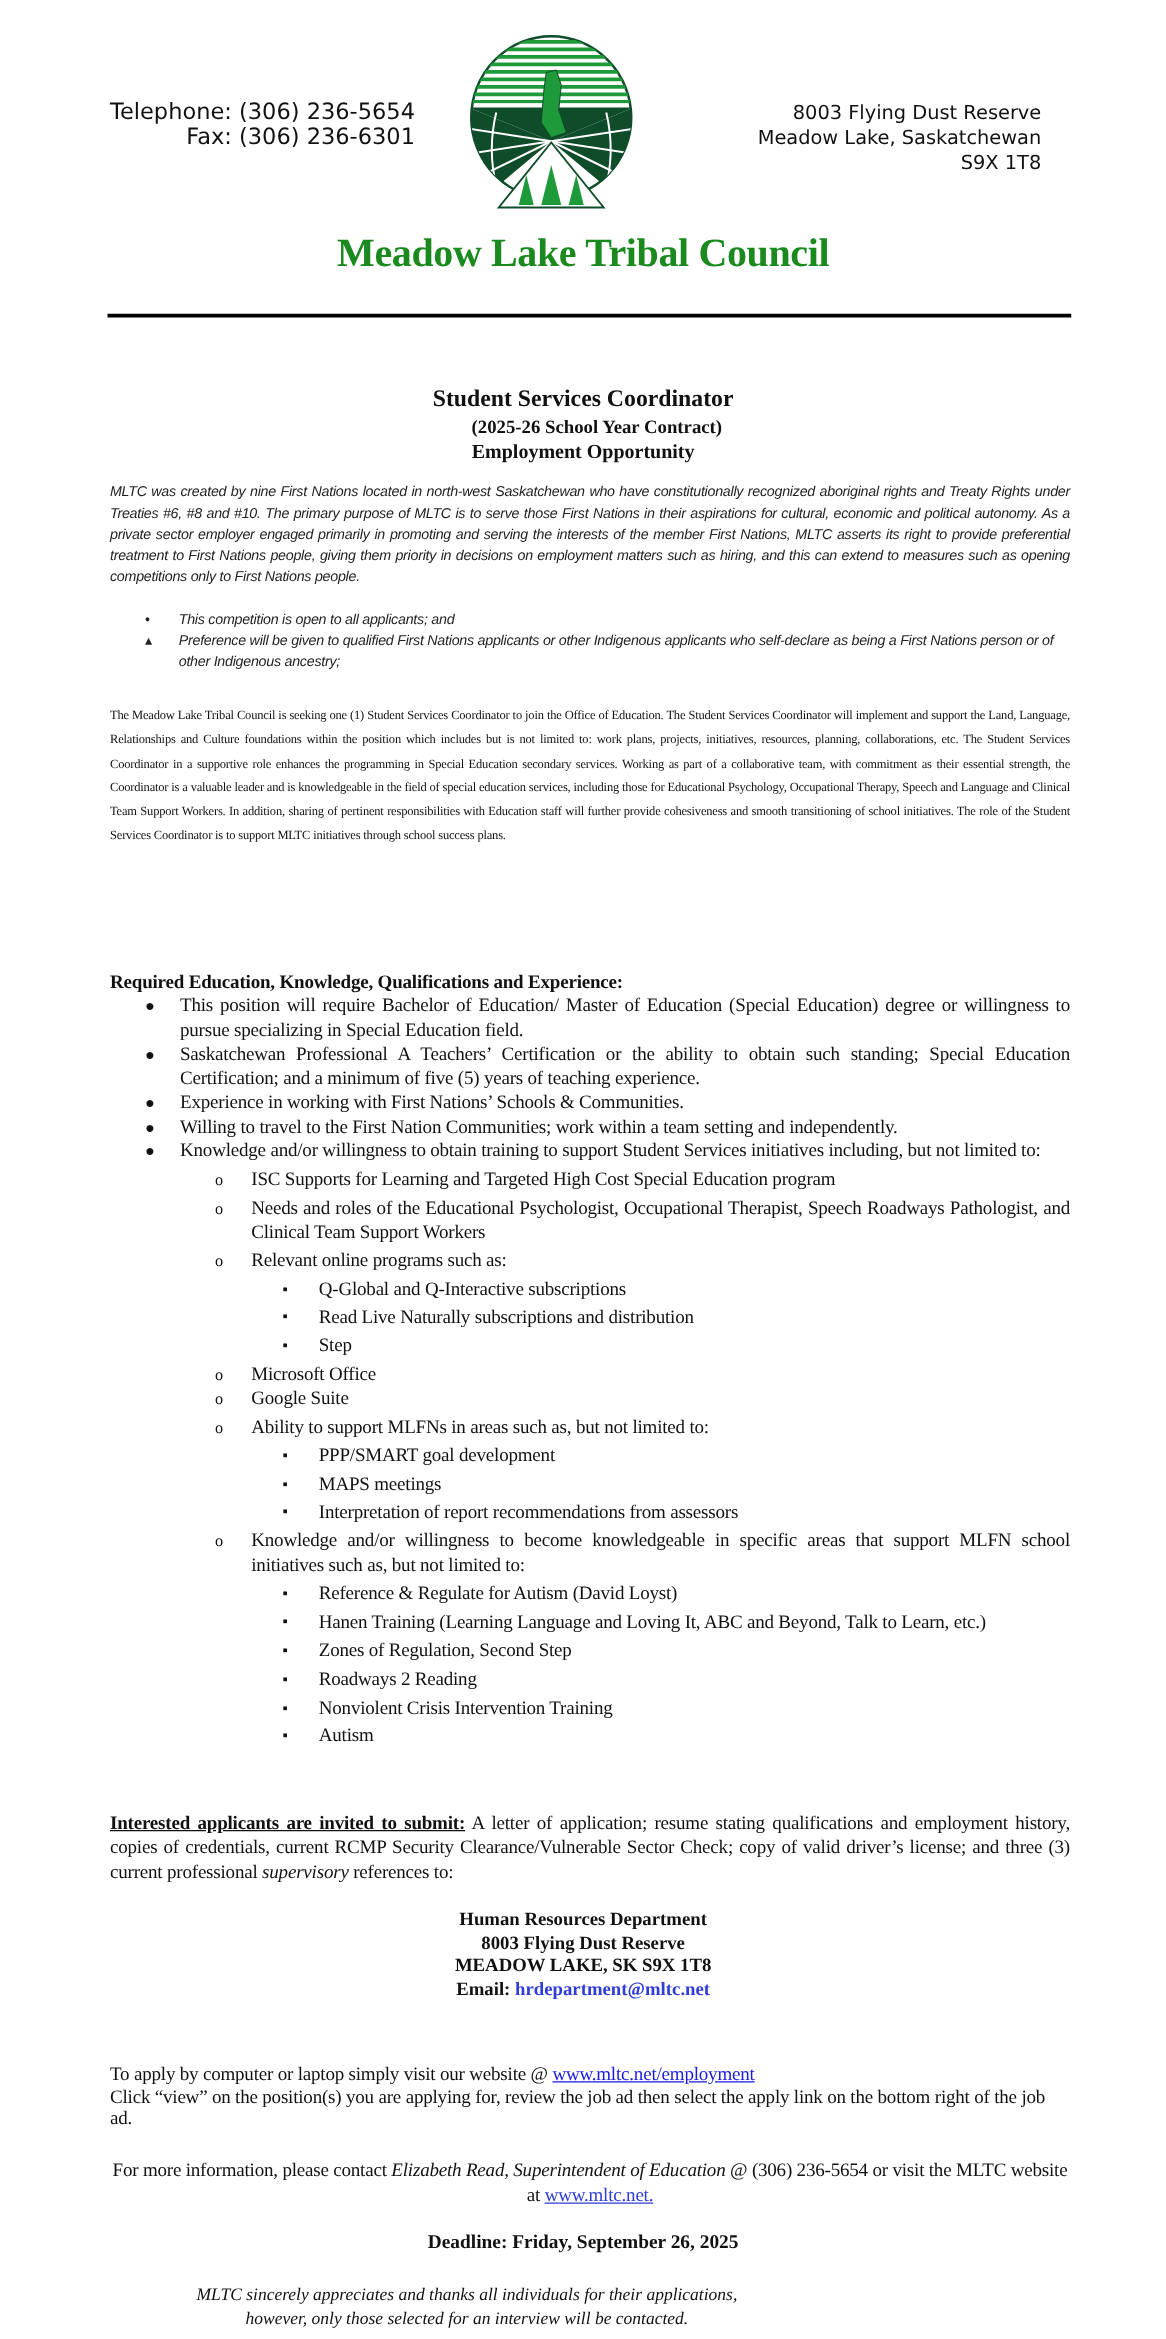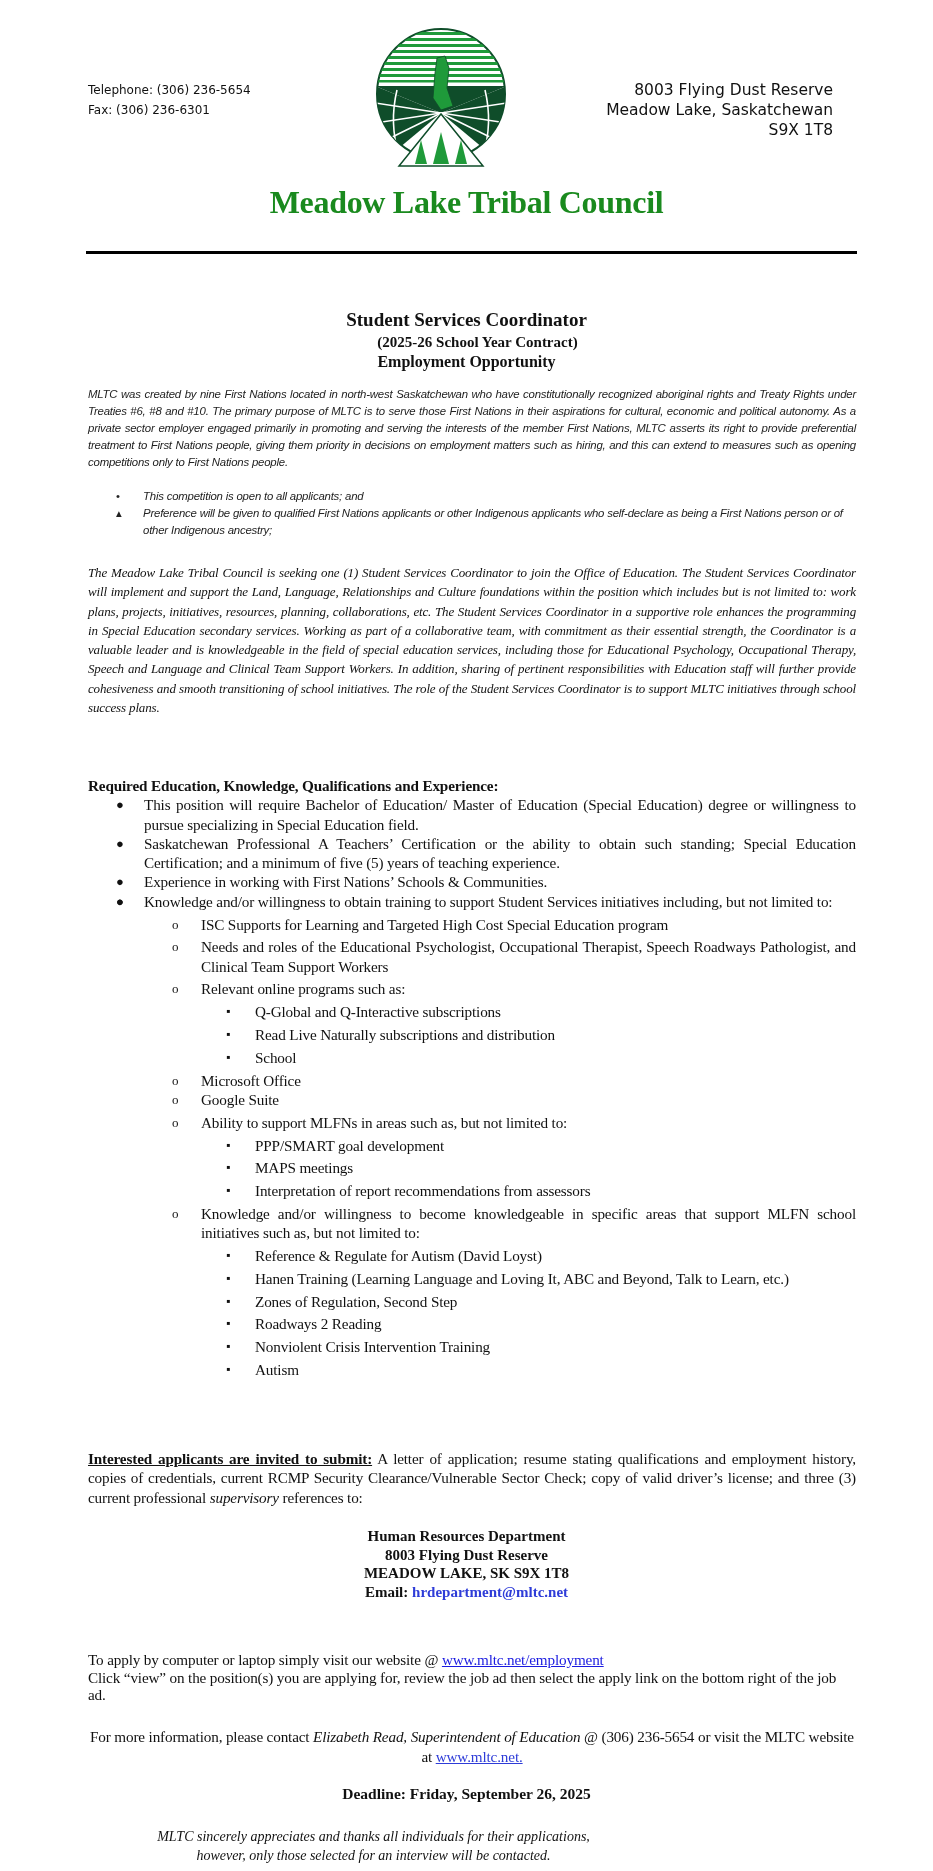--- a/index.html
+++ b/index.html
@@ -1,36 +1,36 @@
 <!DOCTYPE html>
 <html><head>
 <meta charset="utf-8">
 <style>
   * { margin: 0; padding: 0; box-sizing: border-box; }
   html, body { width: 933px; height: 1871px; background: #ffffff; overflow: hidden; }
   body { position: relative; color: #111; font-family: "Liberation Serif", serif; }
 
   .letterhead { position: absolute; left: 0; top: 0; width: 933px; height: 260px; }
-  .lh-left { position: absolute; left: 88px; top: 80px; font-family: "DejaVu Sans", sans-serif; font-size: 12px; line-height: 20px; color: #111; }
+  .lh-left { position: absolute; left: 88px; top: 80px; font-family: "DejaVu Sans", sans-serif; font-size: 18px; line-height: 20px; color: #111; text-align: right; }
   .lh-right { position: absolute; right: 100px; top: 80px; font-family: "DejaVu Sans", sans-serif; font-size: 15.5px; line-height: 20px; color: #111; text-align: right; }
   .logo { position: absolute; left: 375px; top: 28px; width: 132px; height: 140px; }
   .org-name { position: absolute; left: 0; width: 933px; top: 184px; text-align: center; font-family: "Liberation Serif", serif; font-weight: bold; font-size: 32px; color: #1a8a1e; letter-spacing: -0.3px; }
   .rule { position: absolute; left: 86px; top: 251px; width: 771px; height: 3px; background: #000; }
 
   .title-block { position: absolute; left: 0; width: 933px; top: 308px; text-align: center; font-weight: bold; }
   .title { font-size: 19px; line-height: 24px; }
   .subtitle { font-size: 15px; line-height: 20px; padding-left: 22px; }
   .subtitle2 { font-size: 16px; line-height: 20px; }
 
   .preamble { position: absolute; left: 88px; top: 386px; width: 768px; font-family: "Liberation Sans", sans-serif; font-style: italic; font-size: 11.4px; line-height: 17px; text-align: justify; letter-spacing: -0.2px; color: #222; }
   .pref-list { position: absolute; left: 88px; top: 488px; width: 768px; font-family: "Liberation Sans", sans-serif; font-style: italic; font-size: 11.4px; line-height: 17px; color: #222; letter-spacing: -0.2px; }
   .pref-list li { list-style: none; position: relative; padding-left: 55px; }
   .pref-list li .b { position: absolute; left: 28px; top: 0; font-style: normal; }
 
-  .intro { position: absolute; left: 88px; top: 563px; width: 768px; font-size: 13px; line-height: 19.3px; text-align: justify; letter-spacing: -0.15px; font-style: italic; }
+  .intro { position: absolute; left: 88px; top: 563px; width: 768px; font-size: 10px; line-height: 19.3px; text-align: justify; letter-spacing: -0.15px; }
 
   .req { position: absolute; left: 88px; top: 776px; width: 768px; font-size: 15.2px; line-height: 19.3px; letter-spacing: -0.15px; }
   .req-h { font-weight: bold; }
   .l1 { position: relative; padding-left: 56px; text-align: justify; }
   .l1 .m { position: absolute; left: 28px; top: 0; font-size: 13px; }
   .l2 { position: relative; padding-left: 113px; text-align: justify; margin-top: 3.5px; }
   .l2 .m { position: absolute; left: 84px; top: 0; font-size: 13px; }
   .l3 { position: relative; padding-left: 167px; margin-top: 3.5px; text-align: justify; }
   .l3 .m { position: absolute; left: 138px; top: 0; font-size: 12px; }
 
@@ -120,29 +120,29 @@
   <li><span class="b">▴</span><span>Preference will be given to qualified First Nations applicants or other Indigenous applicants who self-declare as being a First Nations person or of other Indigenous ancestry;</span></li>
 </ul>
 
 <div class="intro">The Meadow Lake Tribal Council is seeking one (1) Student Services Coordinator to join the Office of Education. The Student Services Coordinator will implement and support the Land, Language, Relationships and Culture foundations within the position which includes but is not limited to: work plans, projects, initiatives, resources, planning, collaborations, etc. The Student Services Coordinator in a supportive role enhances the programming in Special Education secondary services. Working as part of a collaborative team, with commitment as their essential strength, the Coordinator is a valuable leader and is knowledgeable in the field of special education services, including those for Educational Psychology, Occupational Therapy, Speech and Language and Clinical Team Support Workers. In addition, sharing of pertinent responsibilities with Education staff will further provide cohesiveness and smooth transitioning of school initiatives. The role of the Student Services Coordinator is to support MLTC initiatives through school success plans.</div>
 
 <div class="req">
   <div class="req-h">Required Education, Knowledge, Qualifications and Experience:</div>
   <div class="l1"><span class="m">●</span><span>This position will require Bachelor of Education/ Master of Education (Special Education) degree or willingness to pursue specializing in Special Education field.</span></div>
   <div class="l1"><span class="m">●</span><span>Saskatchewan Professional A Teachers’ Certification or the ability to obtain such standing; Special Education Certification; and a minimum of five (5) years of teaching experience.</span></div>
   <div class="l1"><span class="m">●</span><span>Experience in working with First Nations’ Schools &amp; Communities.</span></div>
-  <div class="l1"><span class="m">●</span></div>
+  <div class="l1"><span class="m">●</span><span>Willing to travel to the First Nation Communities; work within a team setting and independently.</span></div>
   <div class="l1"><span class="m">●</span><span>Knowledge and/or willingness to obtain training to support Student Services initiatives including, but not limited to:</span></div>
 
   <div class="l2"><span class="m">o</span><span>ISC Supports for Learning and Targeted High Cost Special Education program</span></div>
   <div class="l2"><span class="m">o</span><span>Needs and roles of the Educational Psychologist, Occupational Therapist, Speech Roadways Pathologist, and Clinical Team Support Workers</span></div>
   <div class="l2"><span class="m">o</span><span>Relevant online programs such as:</span></div>
   <div class="l3"><span class="m">▪</span><span>Q-Global and Q-Interactive subscriptions</span></div>
   <div class="l3"><span class="m">▪</span><span>Read Live Naturally subscriptions and distribution</span></div>
-  <div class="l3"><span class="m">▪</span><span>School</span></div>
+  <div class="l3"><span class="m">▪</span><span>Step</span></div>
   <div class="l2"><span class="m">o</span><span>Microsoft Office</span></div>
   <div class="l2" style="margin-top:0"><span class="m">o</span><span>Google Suite</span></div>
   <div class="l2"><span class="m">o</span><span>Ability to support MLFNs in areas such as, but not limited to:</span></div>
   <div class="l3"><span class="m">▪</span><span>PPP/SMART goal development</span></div>
   <div class="l3"><span class="m">▪</span><span>MAPS meetings</span></div>
   <div class="l3"><span class="m">▪</span><span>Interpretation of report recommendations from assessors</span></div>
   <div class="l2"><span class="m">o</span><span>Knowledge and/or willingness to become knowledgeable in specific areas that support MLFN school initiatives such as, but not limited to:</span></div>
   <div class="l3"><span class="m">▪</span><span>Reference &amp; Regulate for Autism (David Loyst)</span></div>
   <div class="l3"><span class="m">▪</span><span>Hanen Training (Learning Language and Loving It, ABC and Beyond, Talk to Learn, etc.)</span></div>
   <div class="l3"><span class="m">▪</span><span>Zones of Regulation, Second Step</span></div>

